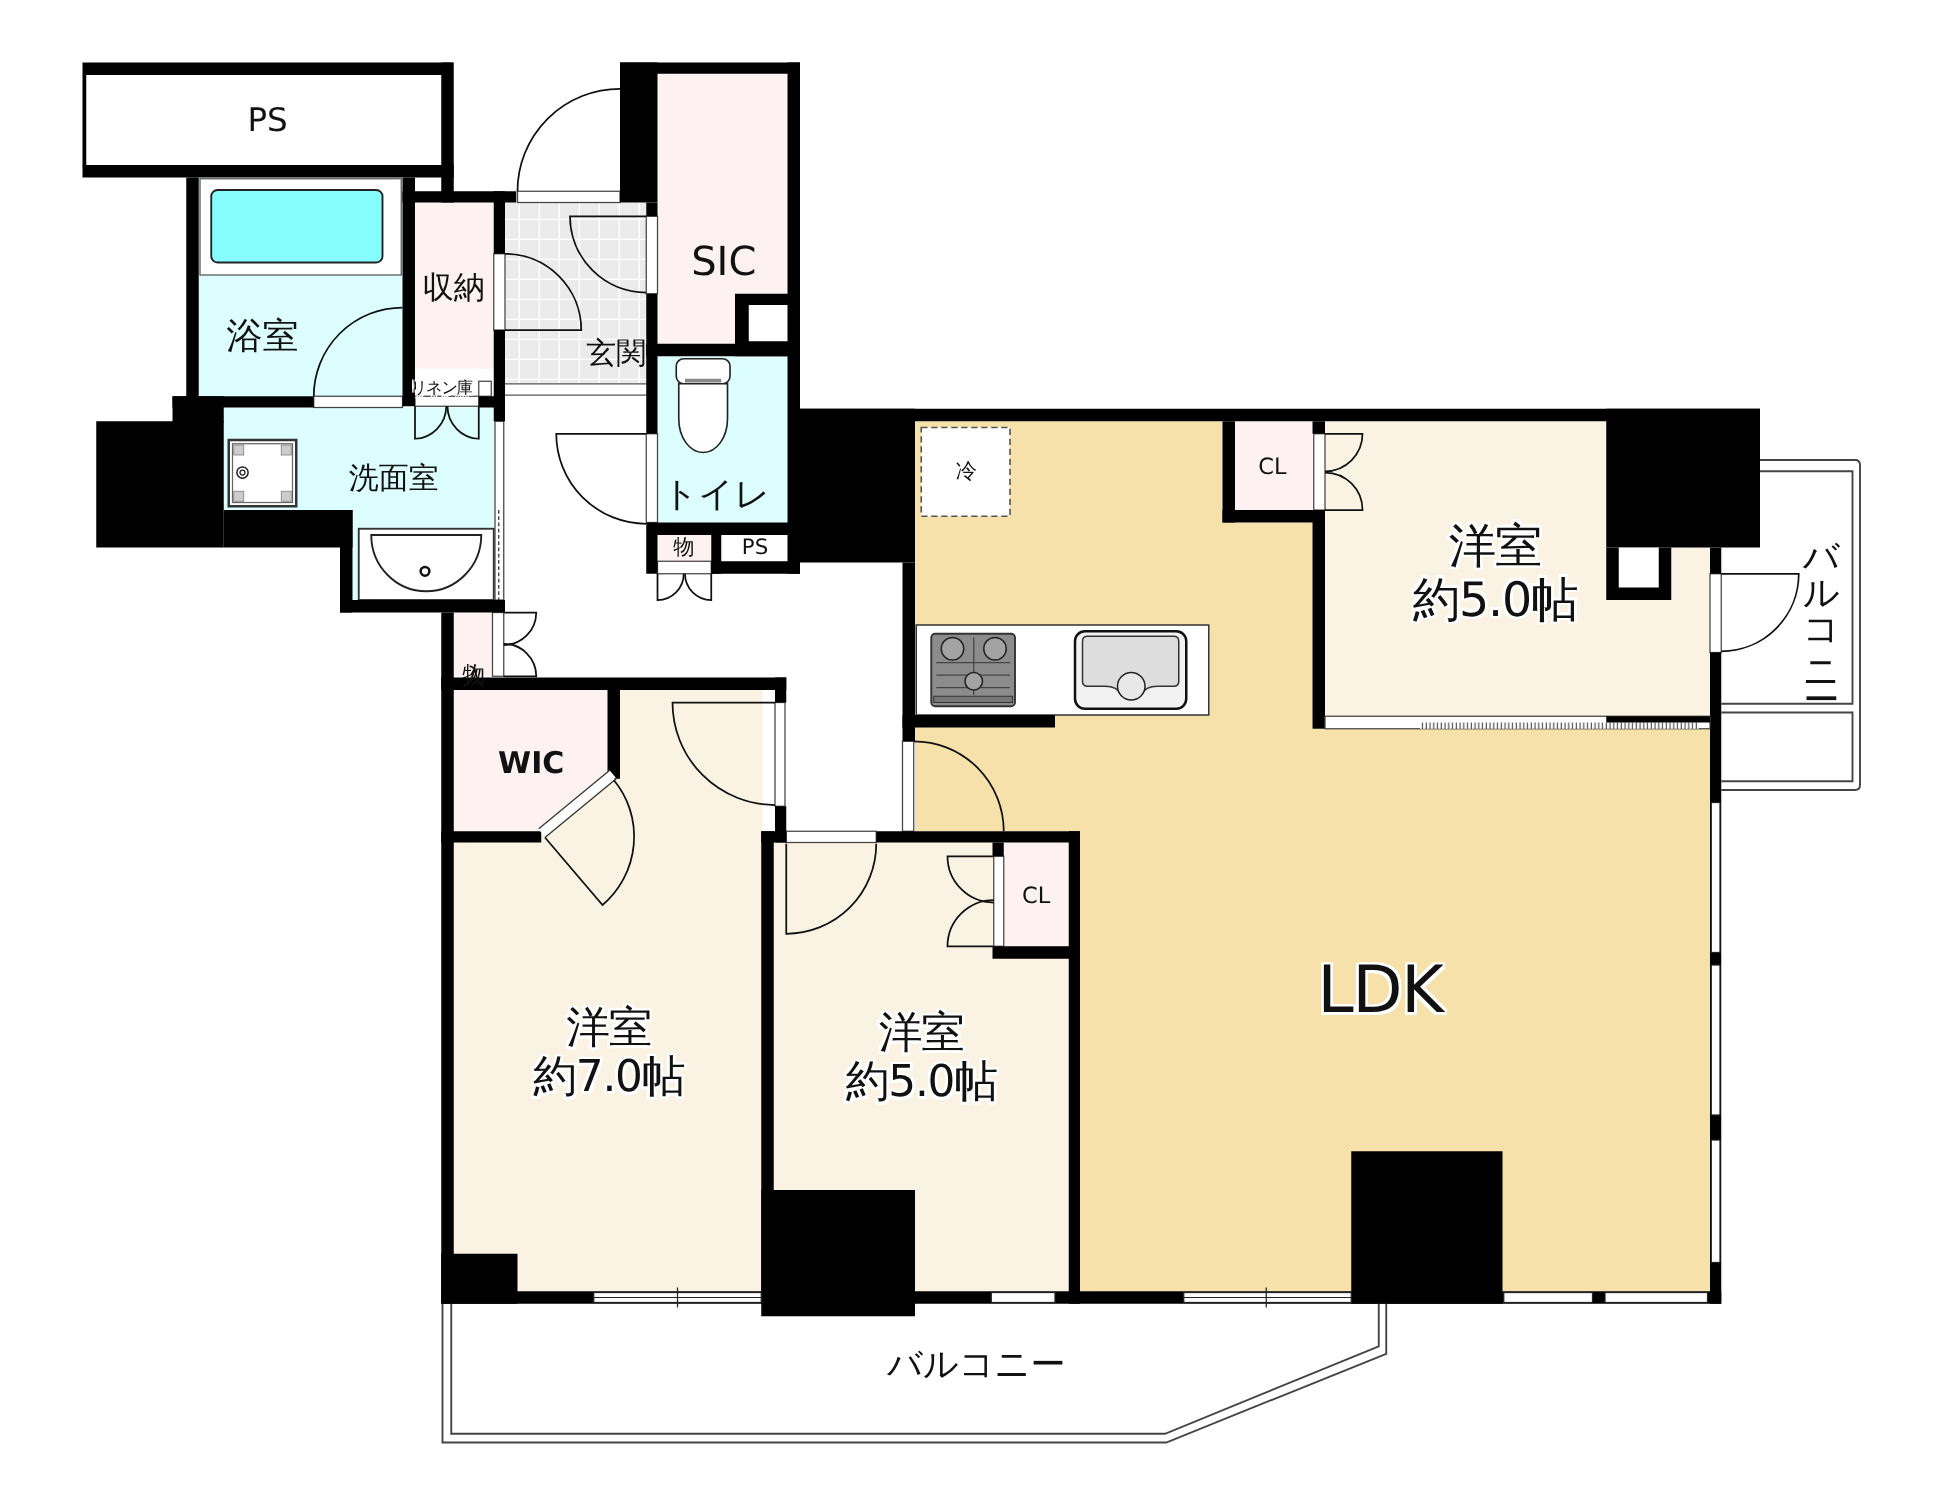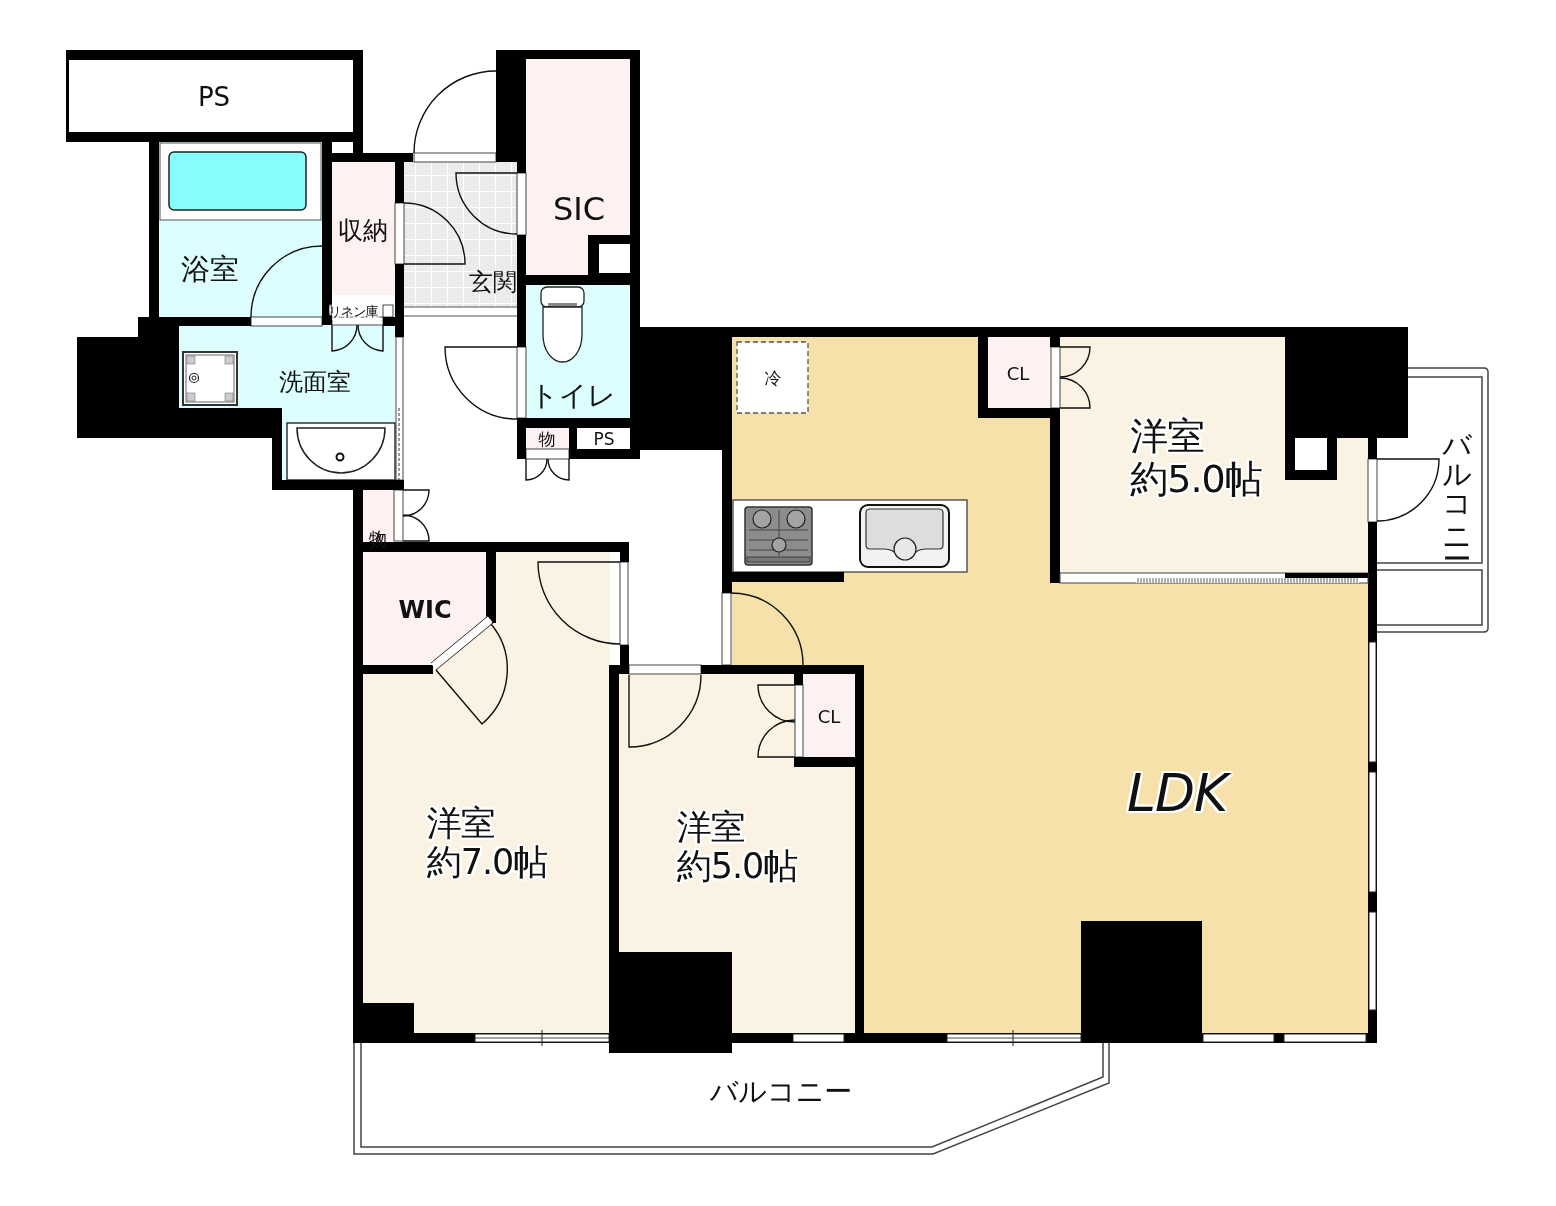--- a/index.html
+++ b/index.html
@@ -7,21 +7,21 @@
         font-family:"DejaVu Sans","Liberation Sans",sans-serif;color:#111;}
   #plan svg{position:absolute;left:0;top:0;}
   .w{fill:#000000;}
   .ds{fill:#ffffff;stroke:#444;stroke-width:1;}
   .arc{fill:none;stroke:#111;stroke-width:1.4;}
   .win{fill:#ffffff;stroke:#222;stroke-width:1;}
   .bal{fill:none;stroke:#444;stroke-width:1.5;}
   .lbl{position:absolute;transform:translate(-50%,-50%);white-space:nowrap;line-height:1;color:#111;}
   .halo{text-shadow:-2px -2px 0 #fff,2px -2px 0 #fff,-2px 2px 0 #fff,2px 2px 0 #fff,0 2px 0 #fff,0 -2px 0 #fff,2px 0 0 #fff,-2px 0 0 #fff;}
   .vert{writing-mode:vertical-rl;text-orientation:upright;}
-  .room{position:absolute;transform:translate(-50%,-50%);display:flex;flex-direction:column;white-space:nowrap;line-height:1.12;color:#111;}
+  .room{position:absolute;transform:translate(-50%,-50%);display:flex;flex-direction:column;align-items:center;white-space:nowrap;line-height:1.12;color:#111;}
   .room span{display:block;letter-spacing:-1px;}
 </style>
 </head>
 <body>
 
 <div id="plan">
 <svg width="1556" height="1206" viewBox="0 0 1556 1206">
   <defs>
     <pattern id="tile" width="16" height="16" patternUnits="userSpaceOnUse">
       <rect width="16" height="16" fill="#EBEBEB"></rect>
@@ -266,16 +266,16 @@
   <span>約5.0帖</span>
 </div>
 <div class="room halo" style="left:487px;top:843px;font-size:35px;">
   <span>洋室</span>
   <span>約7.0帖</span>
 </div>
 <div class="room halo" style="left:737px;top:847px;font-size:35px;">
   <span>洋室</span>
   <span>約5.0帖</span>
 </div>
-<div class="room halo" style="left:1177px;top:793px;font-size:50px;font-style:italic;">
+<div class="room halo" style="left:1104px;top:793px;font-size:50px;">
   <span style="font-size:52px;">LDK</span>
 </div>
 </div>
 
 </body></html>

